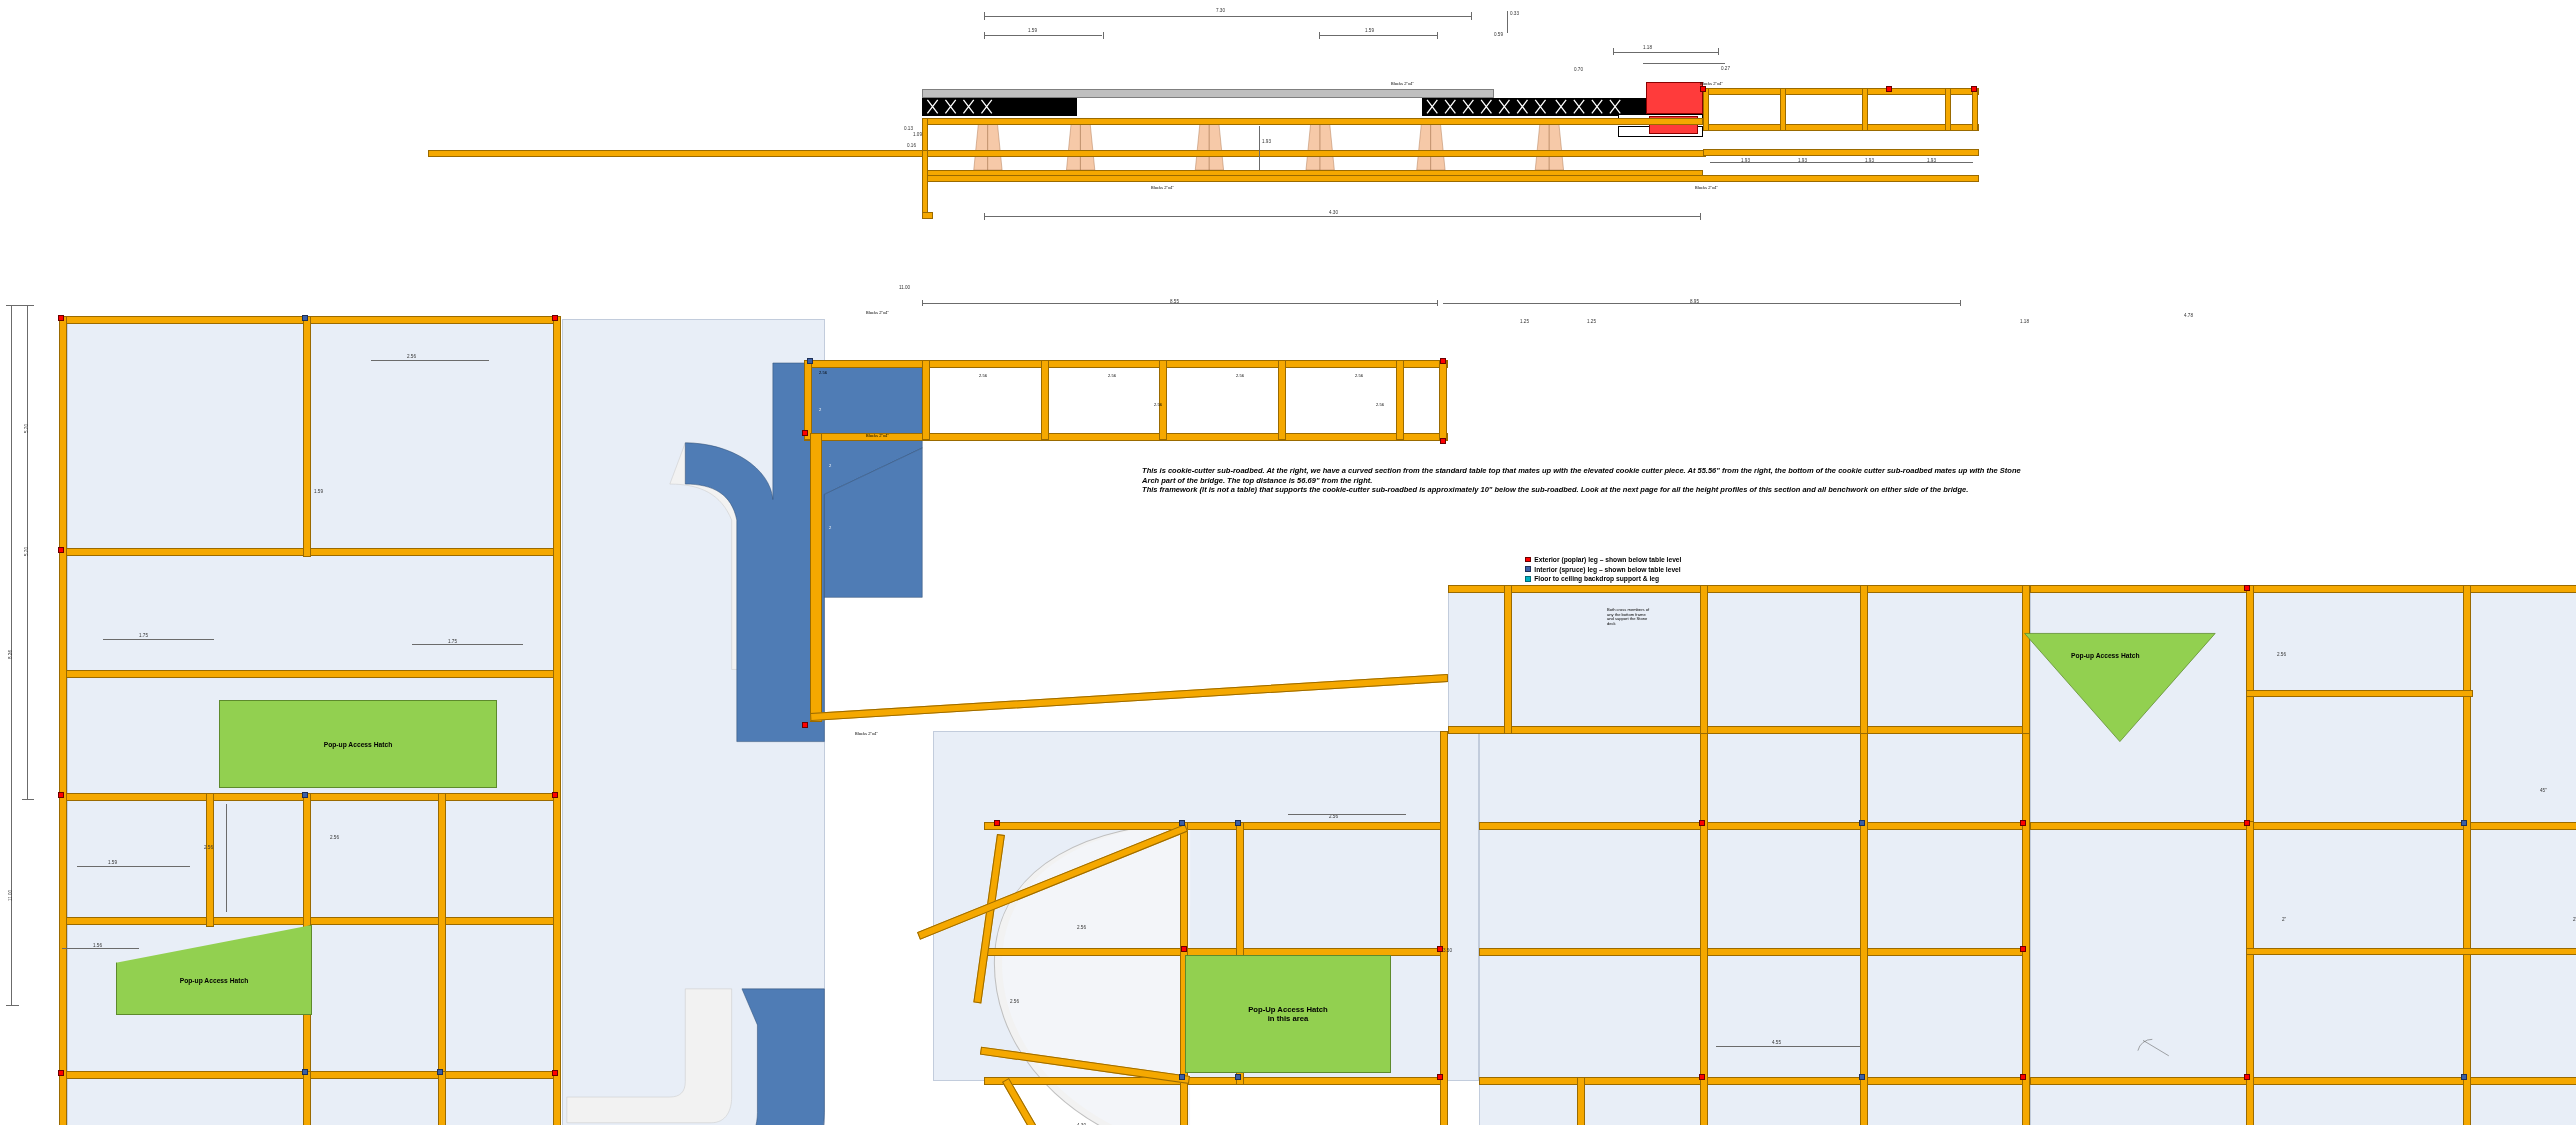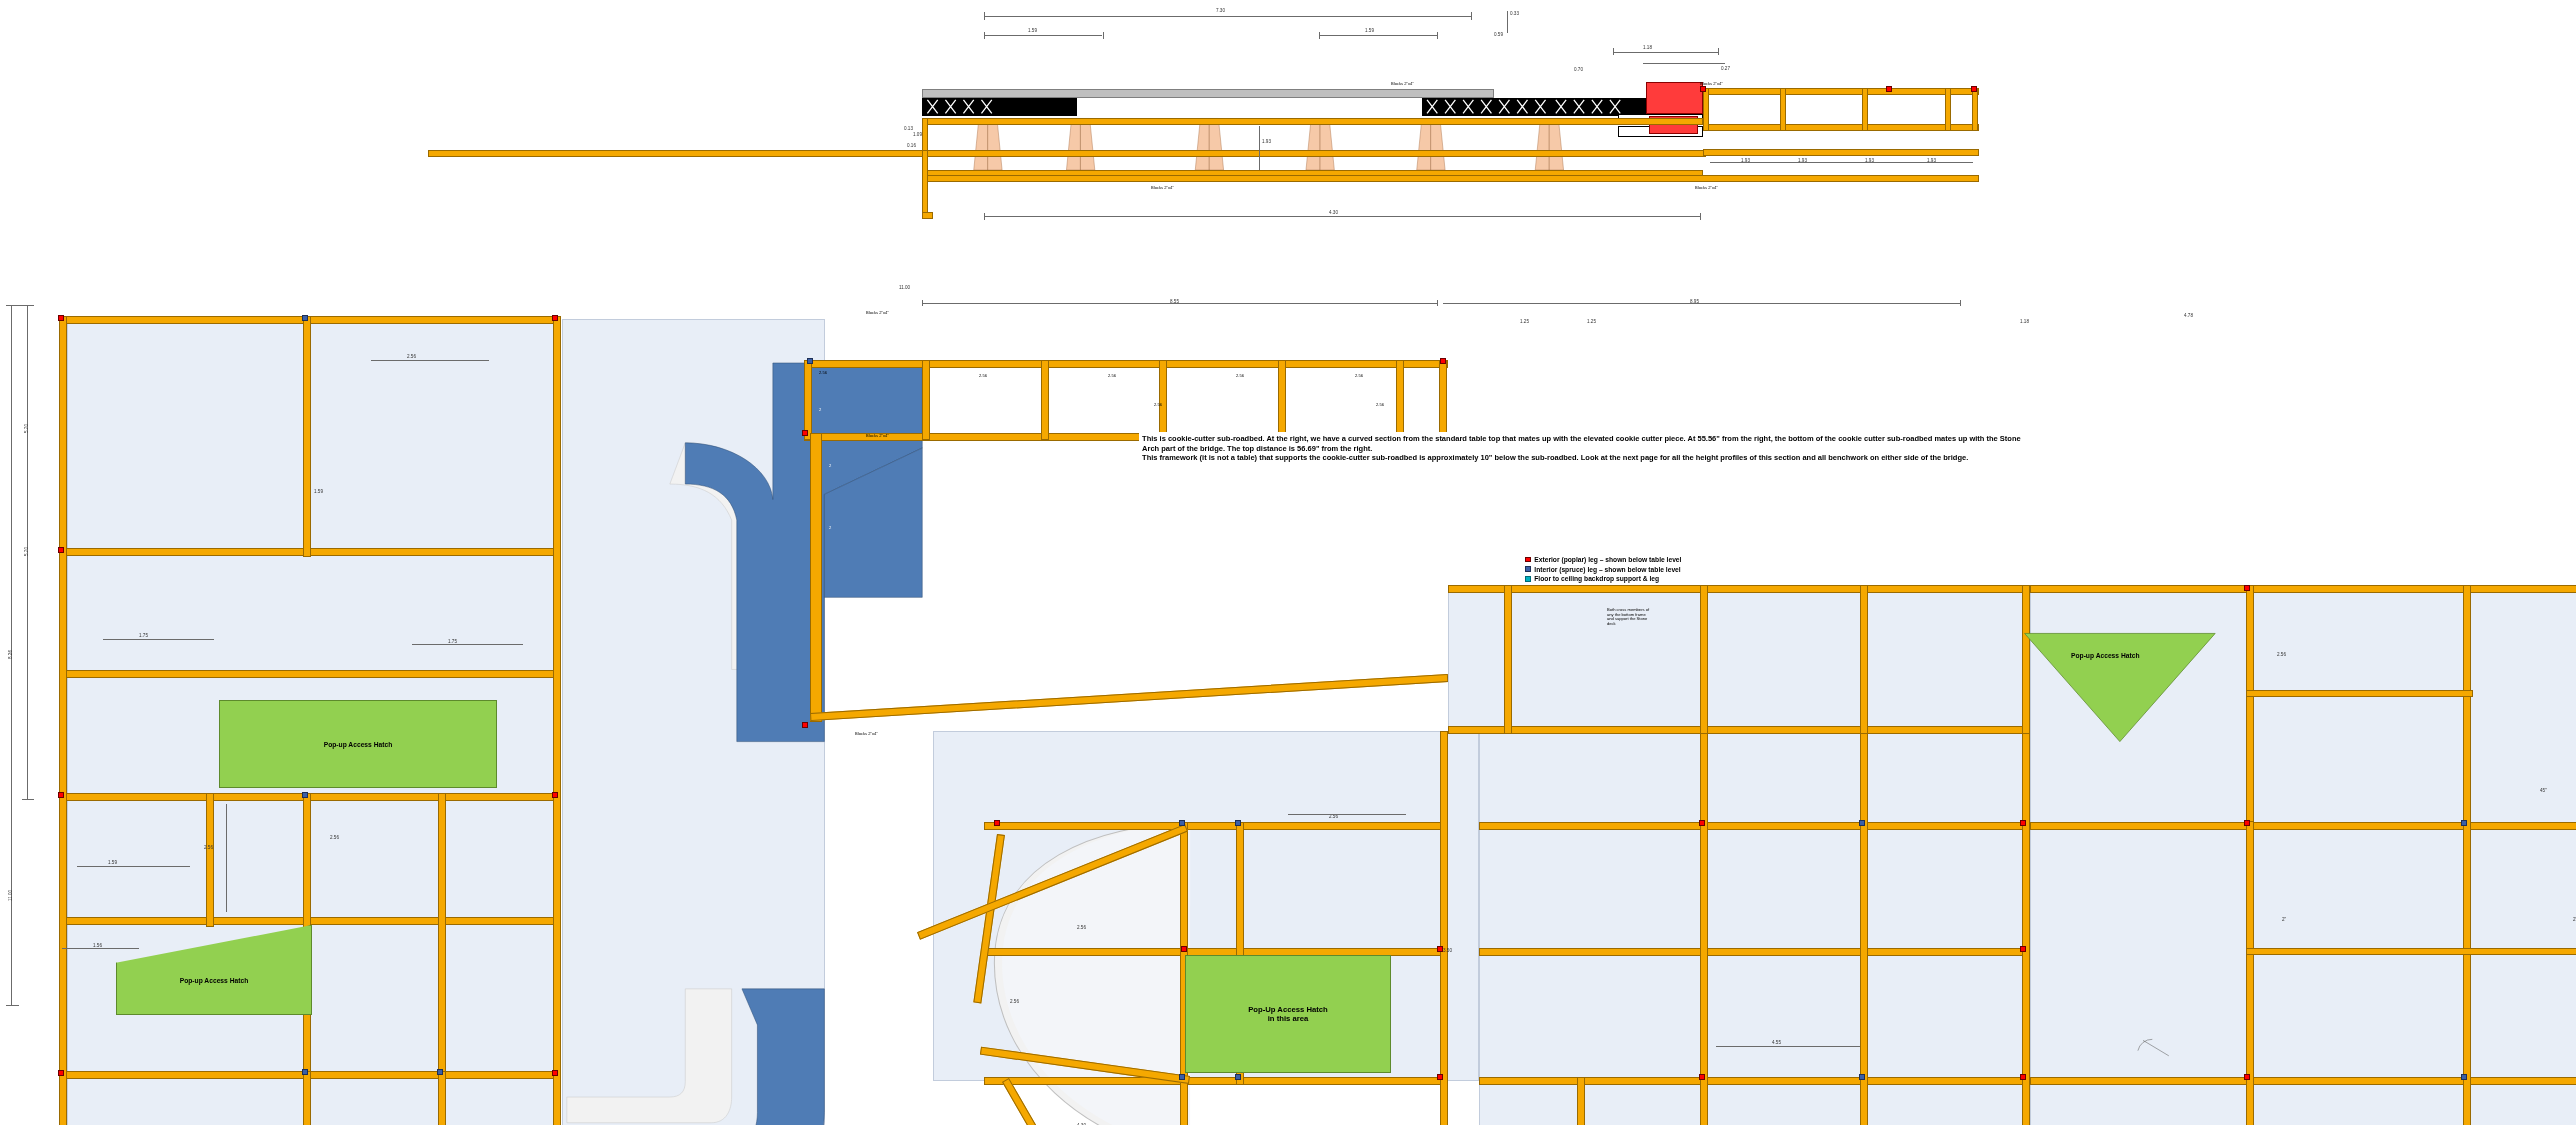--- a/index.html
+++ b/index.html
@@ -541,21 +541,21 @@
     <div class="dimlabel" style="left:2573px;top:639px;">2"</div>
     <div class="dimlabel" style="left:2282px;top:639px;">2"</div>
 
     <svg class="overlay" style="top:0;" viewBox="0 0 5765 2184" width="2970" height="1125">
       <path d="M4160,1480 L4210,1510" stroke="#555" stroke-width="1" fill="none"></path>
       <path d="M4150,1500 A28,28 0 0 1 4178,1478" stroke="#555" stroke-width="1" fill="none"></path>
     </svg>
 
   </div>
 
-  <div class="notebox" style="left:1139px;top:432px;width:899px;height:85px;">
+  <div class="notebox" style="left:1139px;top:464px;width:899px;height:85px;font-style:italic;">
     <p style="white-space:pre-line;">This is cookie-cutter sub-roadbed.  At the right, we have a curved section from the standard table top that mates up with the elevated cookie cutter piece.  At 55.56" from the right, the bottom of the cookie cutter sub-roadbed mates up with the Stone Arch part of the bridge.  The top distance is 56.69" from the right.
 This framework (it is not a table) that supports the cookie-cutter sub-roadbed is approximately 10" below the sub-roadbed.  Look at the next page for all the height profiles of this section and all benchwork on either side of the bridge.</p>
   </div>
 
   <div class="legend" style="left:1525px;top:556px;">
     <div class="legend-row">
       <span class="legend-swatch" style="background:#ff0000;border:0.5px solid #6b0000;"></span>
       <span>Exterior (poplar) leg – shown below table level</span>
     </div>
     <div class="legend-row">

